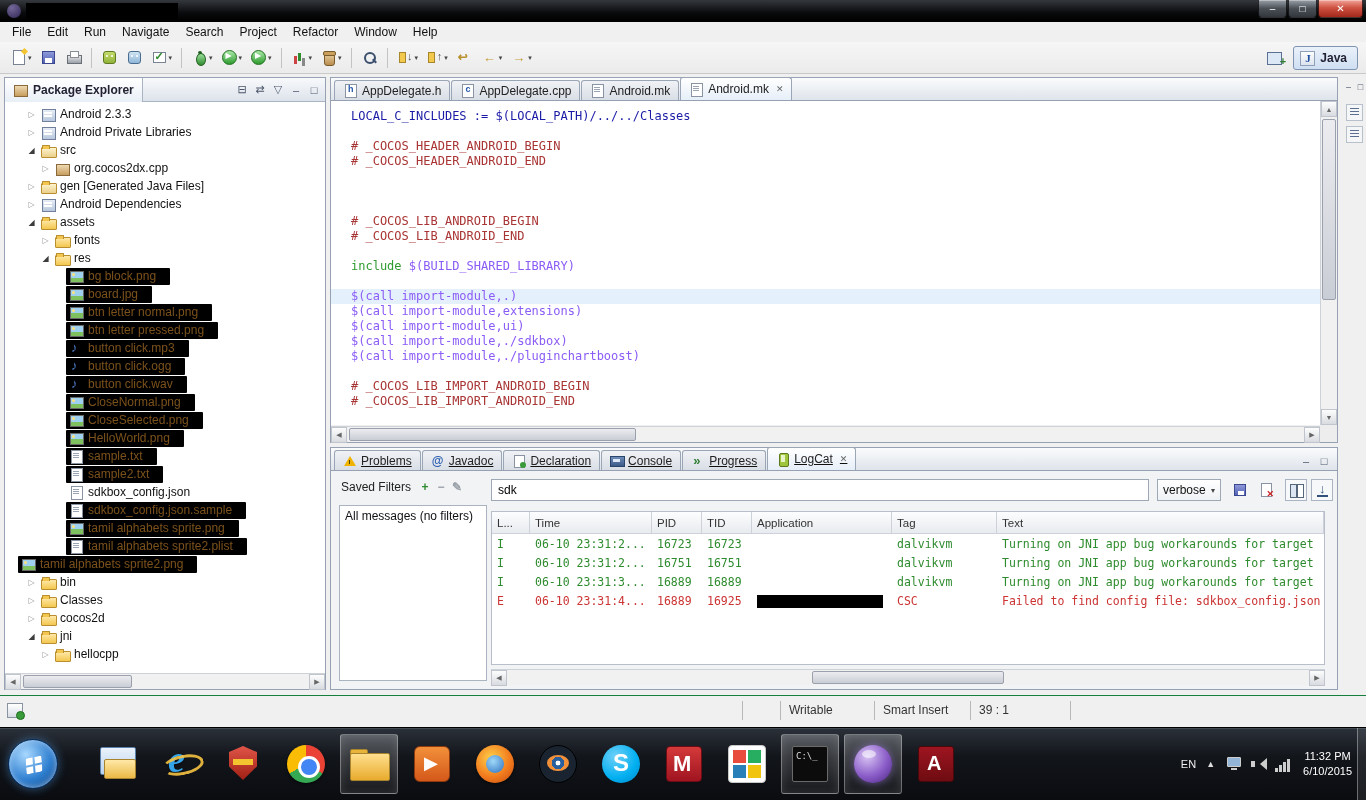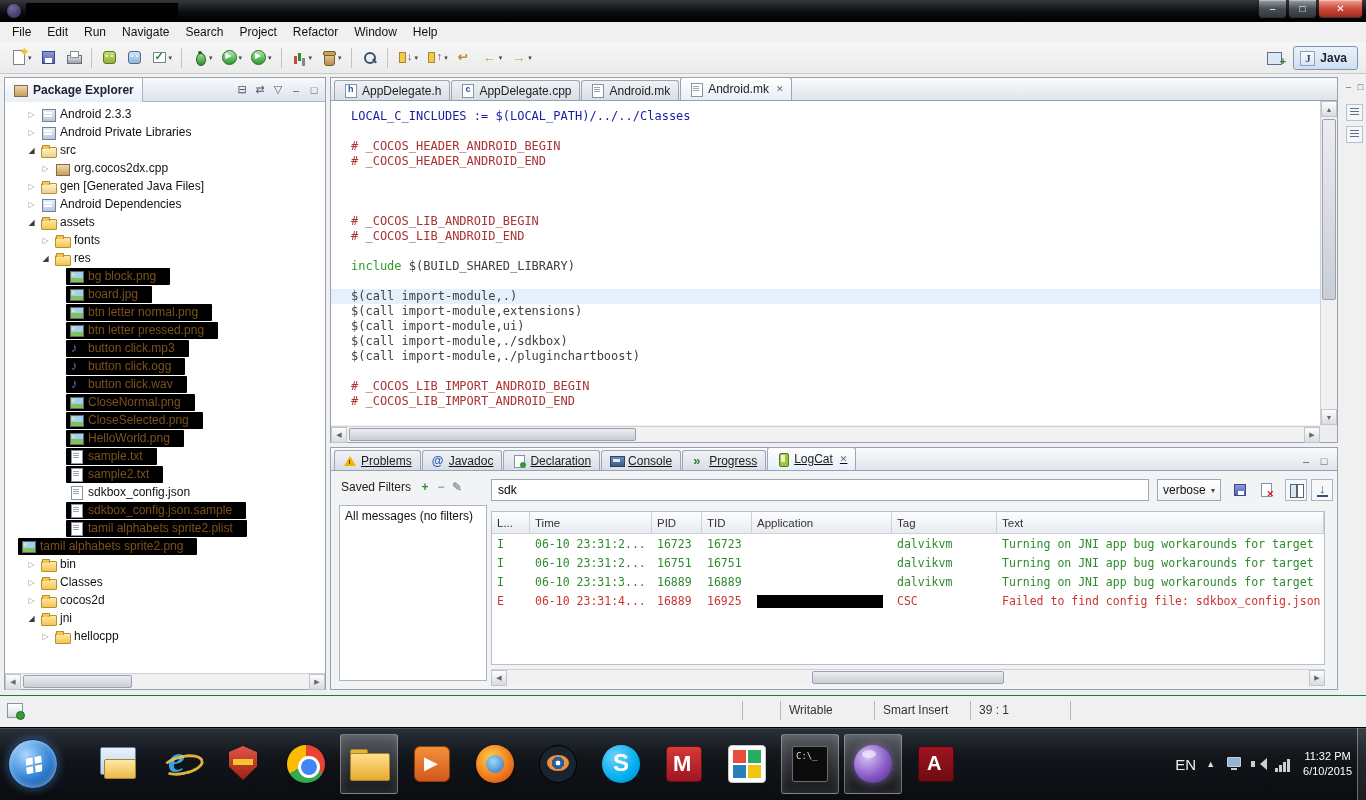--- a/index.html
+++ b/index.html
@@ -129,21 +129,21 @@
   .fi-file::after, .fi-mk-file::after { content:""; position:absolute; left:4px; top:4px; width:6px; height:1px;
     background:#9aa4b2; box-shadow:0 2px 0 #9aa4b2, 0 4px 0 #9aa4b2; }
   .fi-h-file::after { content:"h"; position:absolute; left:5px; top:1px; color:#2356a8; font:bold 9px "Liberation Sans",sans-serif; }
   .fi-cpp-file::after { content:"c"; position:absolute; left:5px; top:1px; color:#2356a8; font:bold 9px "Liberation Sans",sans-serif; }
 
   
   #editor { left:330px; top:77px; width:1008px; height:366px; background:#f0f0f0; }
   #editor-content { position:absolute; left:0; top:23px; right:17px; bottom:17px; background:#fff; overflow:hidden; padding:8px 0 0 20px; }
   .code-line { height:15px; line-height:15px; font-family:"DejaVu Sans Mono",monospace; font-size:12px; white-space:pre; }
   .code-line.current { background:#e4f1fc; margin-left:-20px; padding-left:20px; }
-  .tok-blue { color:#1a1aa6; } .tok-comment { color:#a93434; } .tok-keyword { color:#2e9b2e; } .tok-call { color:#404040; }
+  .tok-blue { color:#1a1aa6; } .tok-comment { color:#a93434; } .tok-keyword { color:#2e9b2e; } .tok-call { color:#8b5cf6; }
   #ed-vsb { right:0; top:23px; bottom:17px; }
   #ed-hsb { left:0; right:17px; bottom:0; }
   #ed-corner { position:absolute; right:0; bottom:0; width:17px; height:17px; background:#ededed; }
 
   
   .trim-btn { position:absolute; width:13px; height:13px; color:#4a5668; font-size:9px; display:flex; align-items:center; justify-content:center; }
   .fastview { position:absolute; left:1346px; width:17px; height:17px; border:1px solid #b8c0cc; background:#f4f6f8; }
   .fastview::before { content:""; position:absolute; left:3px; top:3px; width:9px; height:1px; background:#5a6f92;
     box-shadow:0 3px 0 #5a6f92, 0 6px 0 #5a6f92; }
 
@@ -243,21 +243,21 @@
   .app-app-grid::after { content:""; position:absolute; left:7px; top:7px; width:13px; height:13px;
     background:#e74c3c; box-shadow:15px 0 0 #27ae60, 0 15px 0 #2980b9, 15px 15px 0 #f1c40f; }
   .app-command-prompt::before { content:""; position:absolute; inset:3px; background:#0c0c0c; border:1px solid #6a6a6a; border-radius:2px; }
   .app-command-prompt::after { content:"C:\\_"; position:absolute; left:7px; top:8px; color:#ddd; font:9px "DejaVu Sans Mono",monospace; }
   .app-purple-app::before { content:""; position:absolute; inset:2px; border-radius:50%; background:radial-gradient(circle at 35% 30%,#d8c4f4,#8a5cc8 55%,#4a2580); box-shadow:0 0 8px rgba(180,140,255,.5); }
   .app-purple-app::after { content:""; position:absolute; left:10px; top:7px; width:14px; height:8px; border-radius:50%; background:rgba(255,255,255,.55); }
   .app-adobe-reader::before { content:""; position:absolute; inset:3px; background:linear-gradient(#9e1520,#6e0c12); border:1px solid #4a070c; border-radius:3px; }
   .app-adobe-reader::after { content:"A"; position:absolute; left:12px; top:9px; color:#fff; font:bold 20px "Liberation Sans",sans-serif; }
 
   #tray { position:absolute; right:14px; top:0; height:100%; display:flex; align-items:center; gap:10px; }
-  .tray-text { color:#eee; font-size:15px; }
+  .tray-text { color:#eee; font-size:11px; }
   .tray-up { color:#ddd; font-size:9px; }
   .tri { width:18px; height:16px; position:relative; opacity:.92; }
   .tri-display::before { content:""; position:absolute; left:2px; top:1px; right:2px; bottom:5px; border:1px solid #ddd; background:#9fc3e8; border-radius:1px; }
   .tri-display::after { content:""; position:absolute; left:6px; right:6px; bottom:2px; height:2px; background:#ddd; }
   .tri-volume::before { content:""; position:absol; position:absolute; left:1px; top:5px; width:4px; height:6px; background:#ddd; }
   .tri-volume::after { content:""; position:absolute; left:4px; top:2px; border:6px solid transparent; border-right:7px solid #ddd; }
   .tri-network { background:linear-gradient(#ddd,#ddd) 0px 12px / 3px 4px no-repeat, linear-gradient(#ddd,#ddd) 4px 9px / 3px 7px no-repeat,
     linear-gradient(#ddd,#ddd) 8px 6px / 3px 10px no-repeat, linear-gradient(#ddd,#ddd) 12px 3px / 3px 13px no-repeat; }
   #clock { text-align:center; color:#fff; font-size:11px; line-height:15px; }
   #show-desktop { position:absolute; right:0; top:0; width:9px; height:73px; background:rgba(255,255,255,.08); border-left:1px solid rgba(255,255,255,.35); }
@@ -531,20 +531,27 @@
         <span class="row-body">
           <span class="fi fi-file"></span>
           <span class="tree-label">sdkbox_config.json</span>
         </span>
       </div>
       <div class="tree-row redacted" style="padding-left: 48px;">
         <span class="expander"></span>
         <span class="row-body black">
           <span class="fi fi-file"></span>
           <span class="tree-label">sdkbox_config.json.sample</span>
+        </span>
+      </div>
+      <div class="tree-row redacted" style="padding-left: 48px;">
+        <span class="expander"></span>
+        <span class="row-body black">
+          <span class="fi fi-image"></span>
+          <span class="tree-label">tamil alphabets sprite.png</span>
         </span>
       </div>
       <div class="tree-row redacted" style="padding-left: 48px;">
         <span class="expander"></span>
         <span class="row-body black">
           <span class="fi fi-file"></span>
           <span class="tree-label">tamil alphabets sprite2.plist</span>
         </span>
       </div>
       <div class="tree-row redacted" style="">

